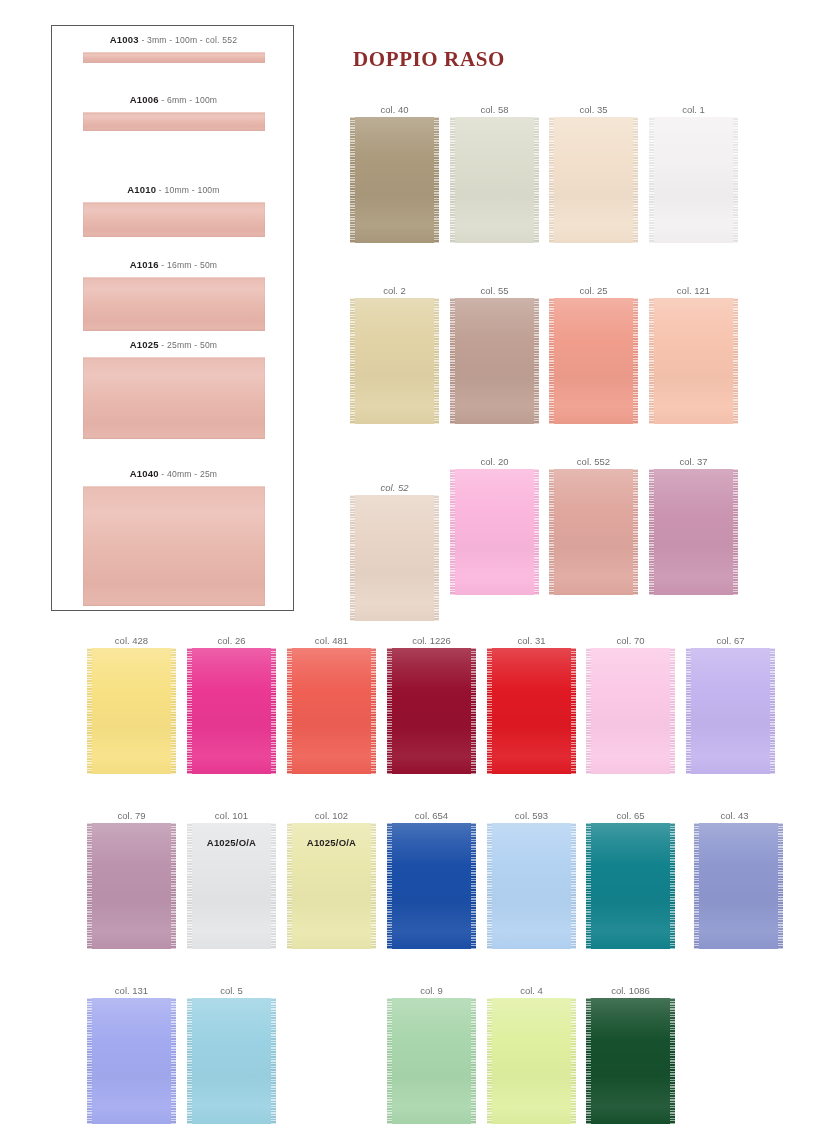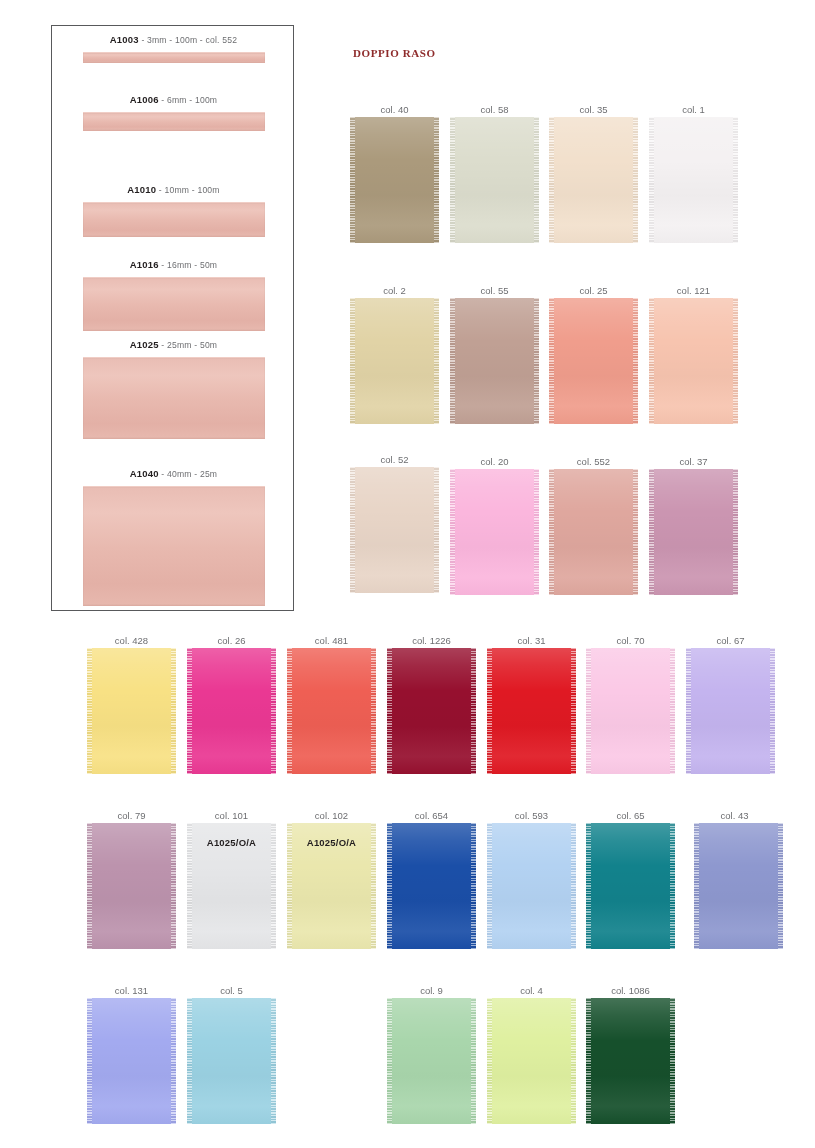--- a/index.html
+++ b/index.html
@@ -52,21 +52,21 @@
     border-top: 1px solid #f0cdc5;
     border-bottom: 1px solid #ddaca2;
   }
 
   
   #title {
     position: absolute;
     left: 353px; top: 47px;
     font-family: "Liberation Serif", serif;
     font-weight: bold;
-    font-size: 11px;
+    font-size: 21px;
     letter-spacing: 0.6px;
     color: #8e2b2b;
   }
 
   
   .grid { position: absolute; }
   .cell {
     position: absolute;
     width: 89px;
   }
@@ -223,21 +223,21 @@
       </div>
       <div class="cell" style="left: 649px; top: 284px;">
         <div class="cell-label">col. 121</div>
         <div class="swatch">
           <div class="face" style="background: rgb(247, 196, 175);"></div>
           <div class="sheen"></div>
           <div class="edge-l"></div>
           <div class="edge-r"></div>
         </div>
       </div>
-      <div class="cell" style="left: 350px; top: 453px;">
+      <div class="cell" style="left: 350px; top: 481px; font-style: italic;">
         <div class="cell-label">col. 52</div>
         <div class="swatch">
           <div class="face" style="background: rgb(232, 213, 199);"></div>
           <div class="sheen"></div>
           <div class="edge-l"></div>
           <div class="edge-r"></div>
         </div>
       </div>
       <div class="cell" style="left: 450px; top: 455px;">
         <div class="cell-label">col. 20</div>

